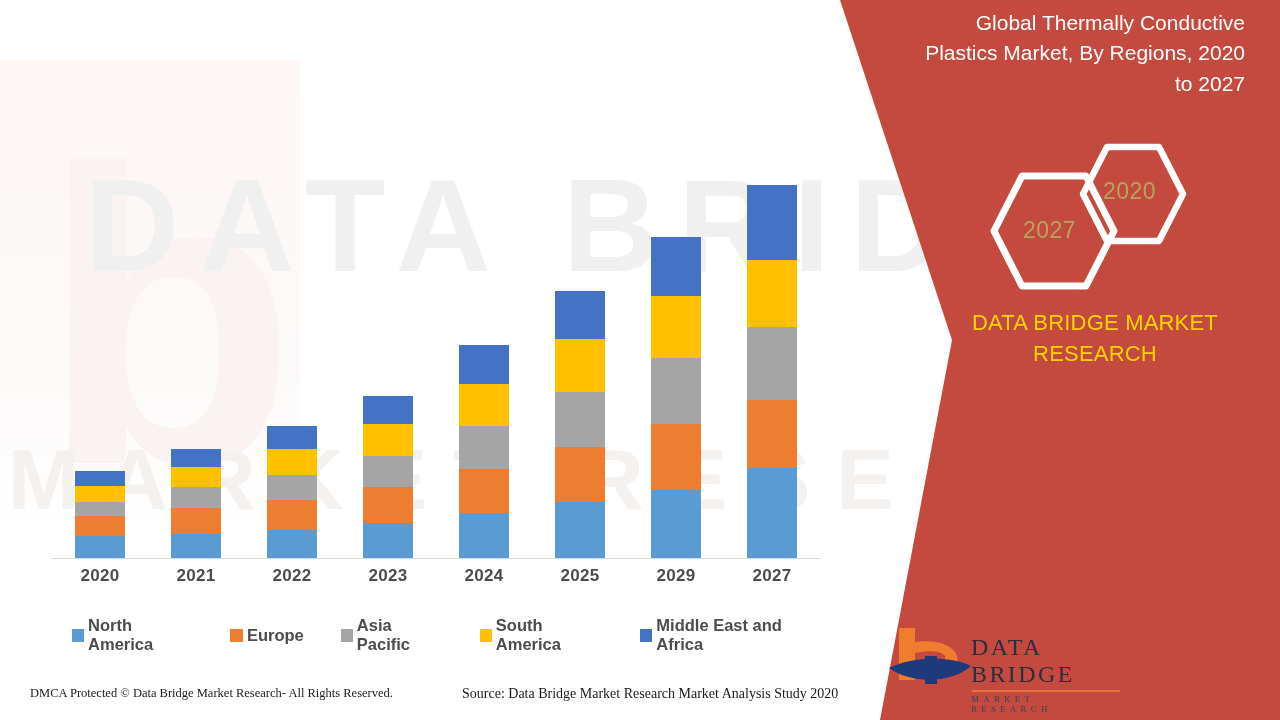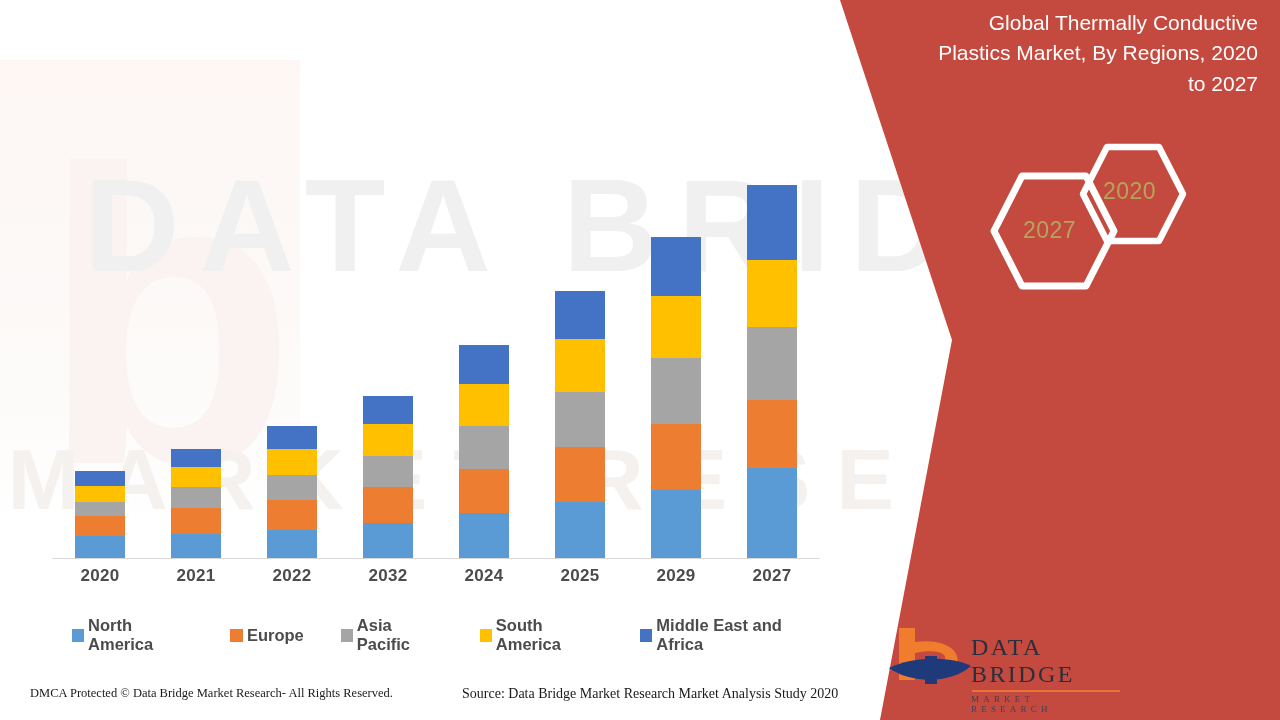--- a/index.html
+++ b/index.html
@@ -73,21 +73,21 @@
     font-family:Liberation Serif, serif; font-size:12.5px; color:#1a1a1a;
   }
   .footer-src{
     position:absolute; left:462px; top:686px;
     font-family:"Liberation Serif", serif; font-size:14px; color:#1a1a1a;
   }
   .red-shape{
     position:absolute; right:0; top:0; width:460px; height:720px;
   }
   .panel-title{
-    position:absolute; right:22px; top:8px; width:330px;
+    position:absolute; right:35px; top:8px; width:330px;
     text-align:right; color:#ffffff; font-size:21px; line-height:1.45;
     font-weight:400;
   }
 
   .hexes{ position:absolute; right:80px; top:142px; width:210px; height:150px; }
   .hex{ position:absolute; }
   .hex-label{
     position:absolute; color:#b7a45c; font-size:23px; font-weight:400;
     letter-spacing:.5px;
   }
@@ -197,21 +197,21 @@
           <span class="seg" style="height: 67px; background: rgb(255, 192, 0);"></span>
           <span class="seg" style="height: 75px; background: rgb(68, 114, 196);"></span>
         </div>
       </div>
     </div>
   <div class="axis-line"></div>
   <div class="xlabels" id="xlabels">
       <div class="xlabel">2020</div>
       <div class="xlabel">2021</div>
       <div class="xlabel">2022</div>
-      <div class="xlabel">2032</div>
+      <div class="xlabel">2023</div>
       <div class="xlabel">2024</div>
       <div class="xlabel">2025</div>
       <div class="xlabel">2029</div>
       <div class="xlabel">2027</div>
     </div>
 
   <div class="legend" id="legend">
       <div class="leg-item">
         <span class="leg-swatch" style="background: rgb(91, 155, 213);"></span>
         <span class="leg-text">North America</span>
@@ -247,20 +247,21 @@
     <svg class="hex" style="left:0px; top:28px;" width="128" height="122" viewBox="0 0 128 122">
       <polygon points="32,6 96,6 124,61 96,116 32,116 4,61" fill="none" stroke="#ffffff" stroke-width="7" stroke-linejoin="round"></polygon>
     </svg>
     <svg class="hex" style="left:88px; top:0px;" width="110" height="104" viewBox="0 0 110 104">
       <polygon points="29,5 81,5 105,52 81,99 29,99 5,52" fill="none" stroke="#ffffff" stroke-width="6.5" stroke-linejoin="round"></polygon>
     </svg>
     <span class="hex-label" style="left:33px; top:75px;">2027</span>
     <span class="hex-label" style="left:113px; top:36px;">2020</span>
   </div>
 
+  <div class="brand">DATA BRIDGE MARKET RESEARCH</div>
 
   <div class="logo">
     <svg width="92" height="68" viewBox="0 0 92 68">
       <path d="M14 6 L30 6 L30 58 L14 58 Z" fill="#f07c2e"></path>
       <path d="M30 20 C62 16, 76 30, 72 42 C68 54, 48 58, 34 52 L34 40 C44 45, 58 44, 60 37 C62 30, 48 27, 30 31 Z" fill="#f07c2e"></path>
       <path d="M4 46 C28 34, 66 34, 86 44 C66 62, 26 62, 4 46 Z" fill="#1f3a7a"></path>
       <path d="M40 34 L52 34 L52 62 L40 62 Z" fill="#1f3a7a"></path>
     </svg>
     <div class="logo-text">
       <div class="logo-main">DATA BRIDGE</div>

